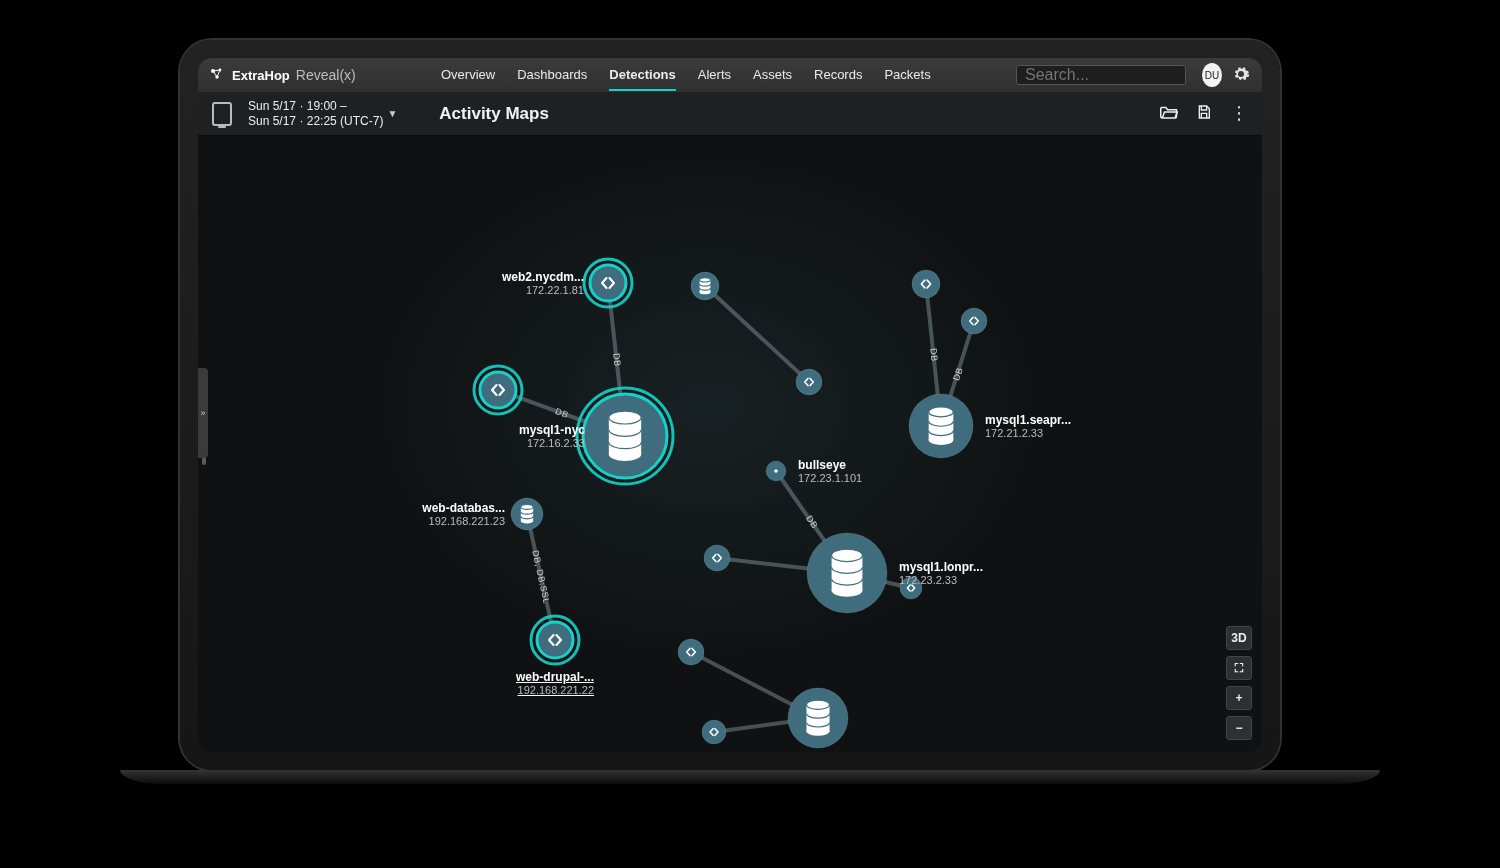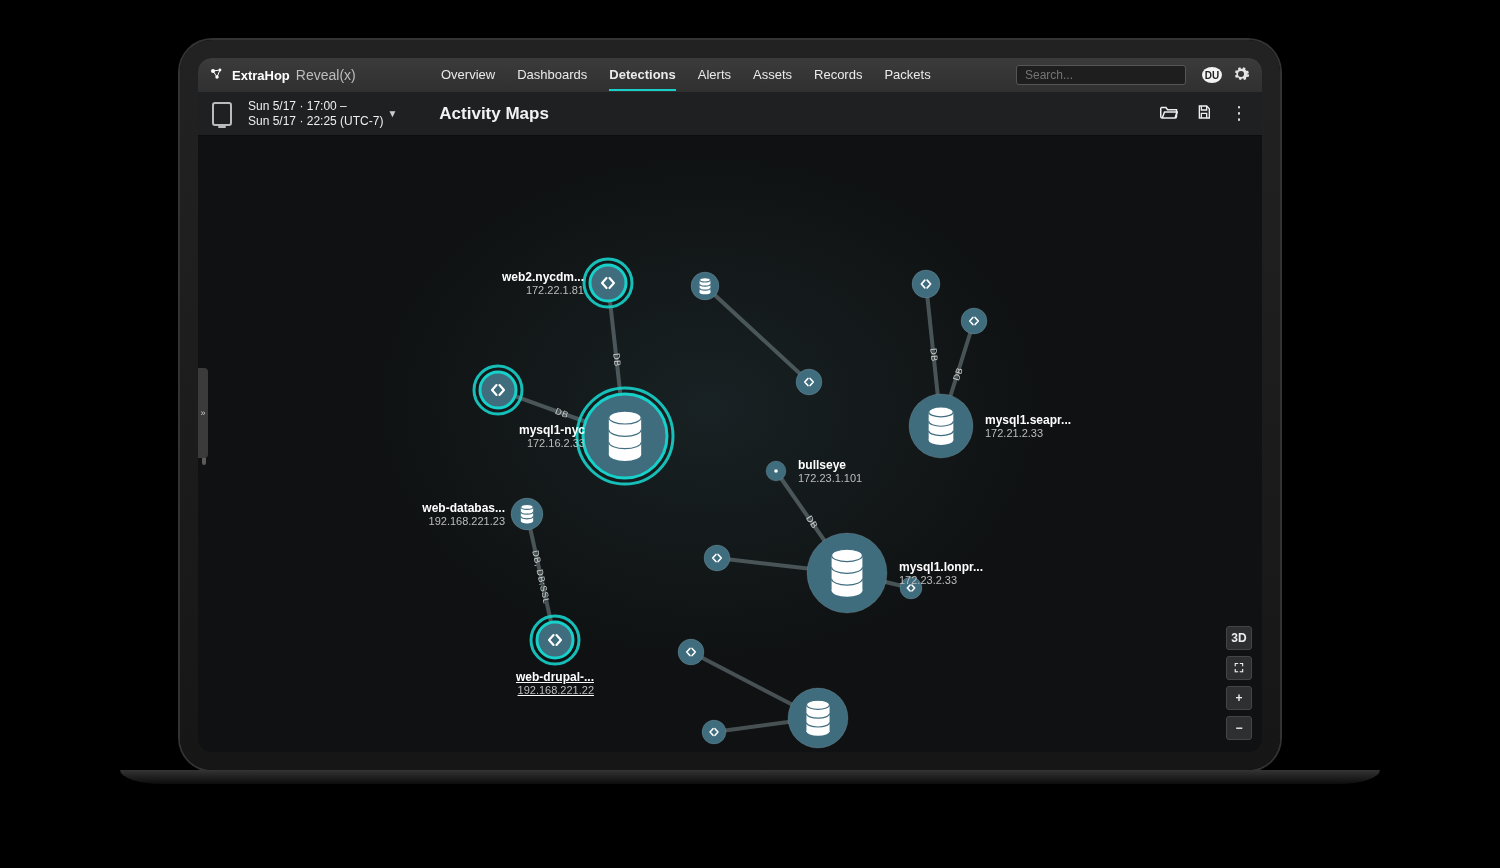--- a/index.html
+++ b/index.html
@@ -10,23 +10,23 @@
   .base { position:absolute; left:120px; right:120px; top:770px; height:14px; background:linear-gradient(180deg,#343434,#0c0c0c); border-radius:0 0 90px 90px/0 0 30px 30px; }
 
   
   .topbar { height: 34px; background: linear-gradient(180deg,#3b3b3b,#303030); display: flex; align-items: center; color: #fff; font-size: 13px; padding: 0 12px; gap: 6px; }
   .brand { display: flex; align-items: baseline; gap: 6px; font-weight: 700; }
   .brand-logo { display:inline-flex; align-items:center; }
   .brand-sub { font-weight: 400; color: #bdbdbd; font-size: 14px; }
   .navlinks { display: flex; gap: 22px; margin: 0 auto; }
   .navlink { color: #eaeaea; cursor: pointer; padding: 8px 0 7px; border-bottom: 2px solid transparent; }
   .navlink.active { border-bottom: 2px solid #17d0c9; font-weight: 600; }
-  .search { width: 170px; height: 20px; background: #1e1e1e; border: 1px solid #555; border-radius: 3px; color: #ccc; font-size: 12px; padding: 0 8px; }
+  .search { width: 170px; height: 20px; background: #1e1e1e; border: 1px solid #555; border-radius: 3px; color: #ccc; font-size: 16px; padding: 0 8px; }
   .topicons { display:flex; gap:10px; align-items:center; margin-left:10px;}
-  .badge-du { width:20px; height:16px; border-radius:50%; background:#f3f3f3; color:#222; font-size:10px; font-weight:700; display:flex; align-items:center; justify-content:center;}
+  .badge-du { width:20px; height:24px; border-radius:50%; background:#f3f3f3; color:#222; font-size:10px; font-weight:400; display:flex; align-items:center; justify-content:center;}
 
   
   .subbar { height: 44px; background: #1e2021; display:flex; align-items:center; color:#f2f2f2; padding:0 14px; gap:16px; border-bottom:1px solid #0d0d0d;}
   .devicon { width:20px; height:24px; border:2px solid #bbb; border-radius:3px; position:relative;}
   .devicon::after{content:"";position:absolute;bottom:-4px;left:4px;right:4px;height:2px;background:#bbb;border-radius:1px;}
   .timerange { font-size:12px; line-height:1.2; color:#eee; }
   .chev { color:#ccc; font-size:10px; margin-left:4px;}
   .pagetitle { font-size:17px; font-weight:600; margin-left:26px;text-align:right; }
   .subbar .right { margin-left:auto; display:flex; gap:18px; align-items:center; }
   .icn { color:#e6e6e6; cursor:pointer; }
@@ -89,21 +89,21 @@
                 <path d="M12 8a4 4 0 100 8 4 4 0 000-8zm9 4l2 1-1 3-2-.5a8 8 0 01-1.5 1.5l.5 2-3 1-1-2a8 8 0 01-2 0l-1 2-3-1 .5-2A8 8 0 017 16.5L5 17l-1-3 2-1a8 8 0 010-2l-2-1 1-3 2 .5A8 8 0 018.5 6L8 4l3-1 1 2a8 8 0 012 0l1-2 3 1-.5 2A8 8 0 0119.5 8l2-.5 1 3-2 1a8 8 0 010 2z" opacity="0.95"></path>
               </svg>
           </span>
         </div>
       </div>
 
       <div class="subbar">
         <div class="devicon"></div>
         <div style="display:flex;align-items:center;">
           <div class="timerange">
-            <div>Sun 5/17 · 17:00 –</div>
+            <div>Sun 5/17 · 19:00 –</div>
             <div>Sun 5/17 · 22:25 (UTC-7)</div>
           </div>
           <span class="chev">▼</span>
         </div>
         <div class="pagetitle">Activity Maps</div>
         <div class="right">
           <span class="icn">
             <svg width="18" height="16" viewBox="0 0 24 20" fill="none" stroke="#eee" stroke-width="2">
                 <path d="M2 4h6l2 3h12v9a2 2 0 01-2 2H3a2 2 0 01-2-2V5z"></path>
                 <path d="M3 18l3-8h17l-3 8"></path>

